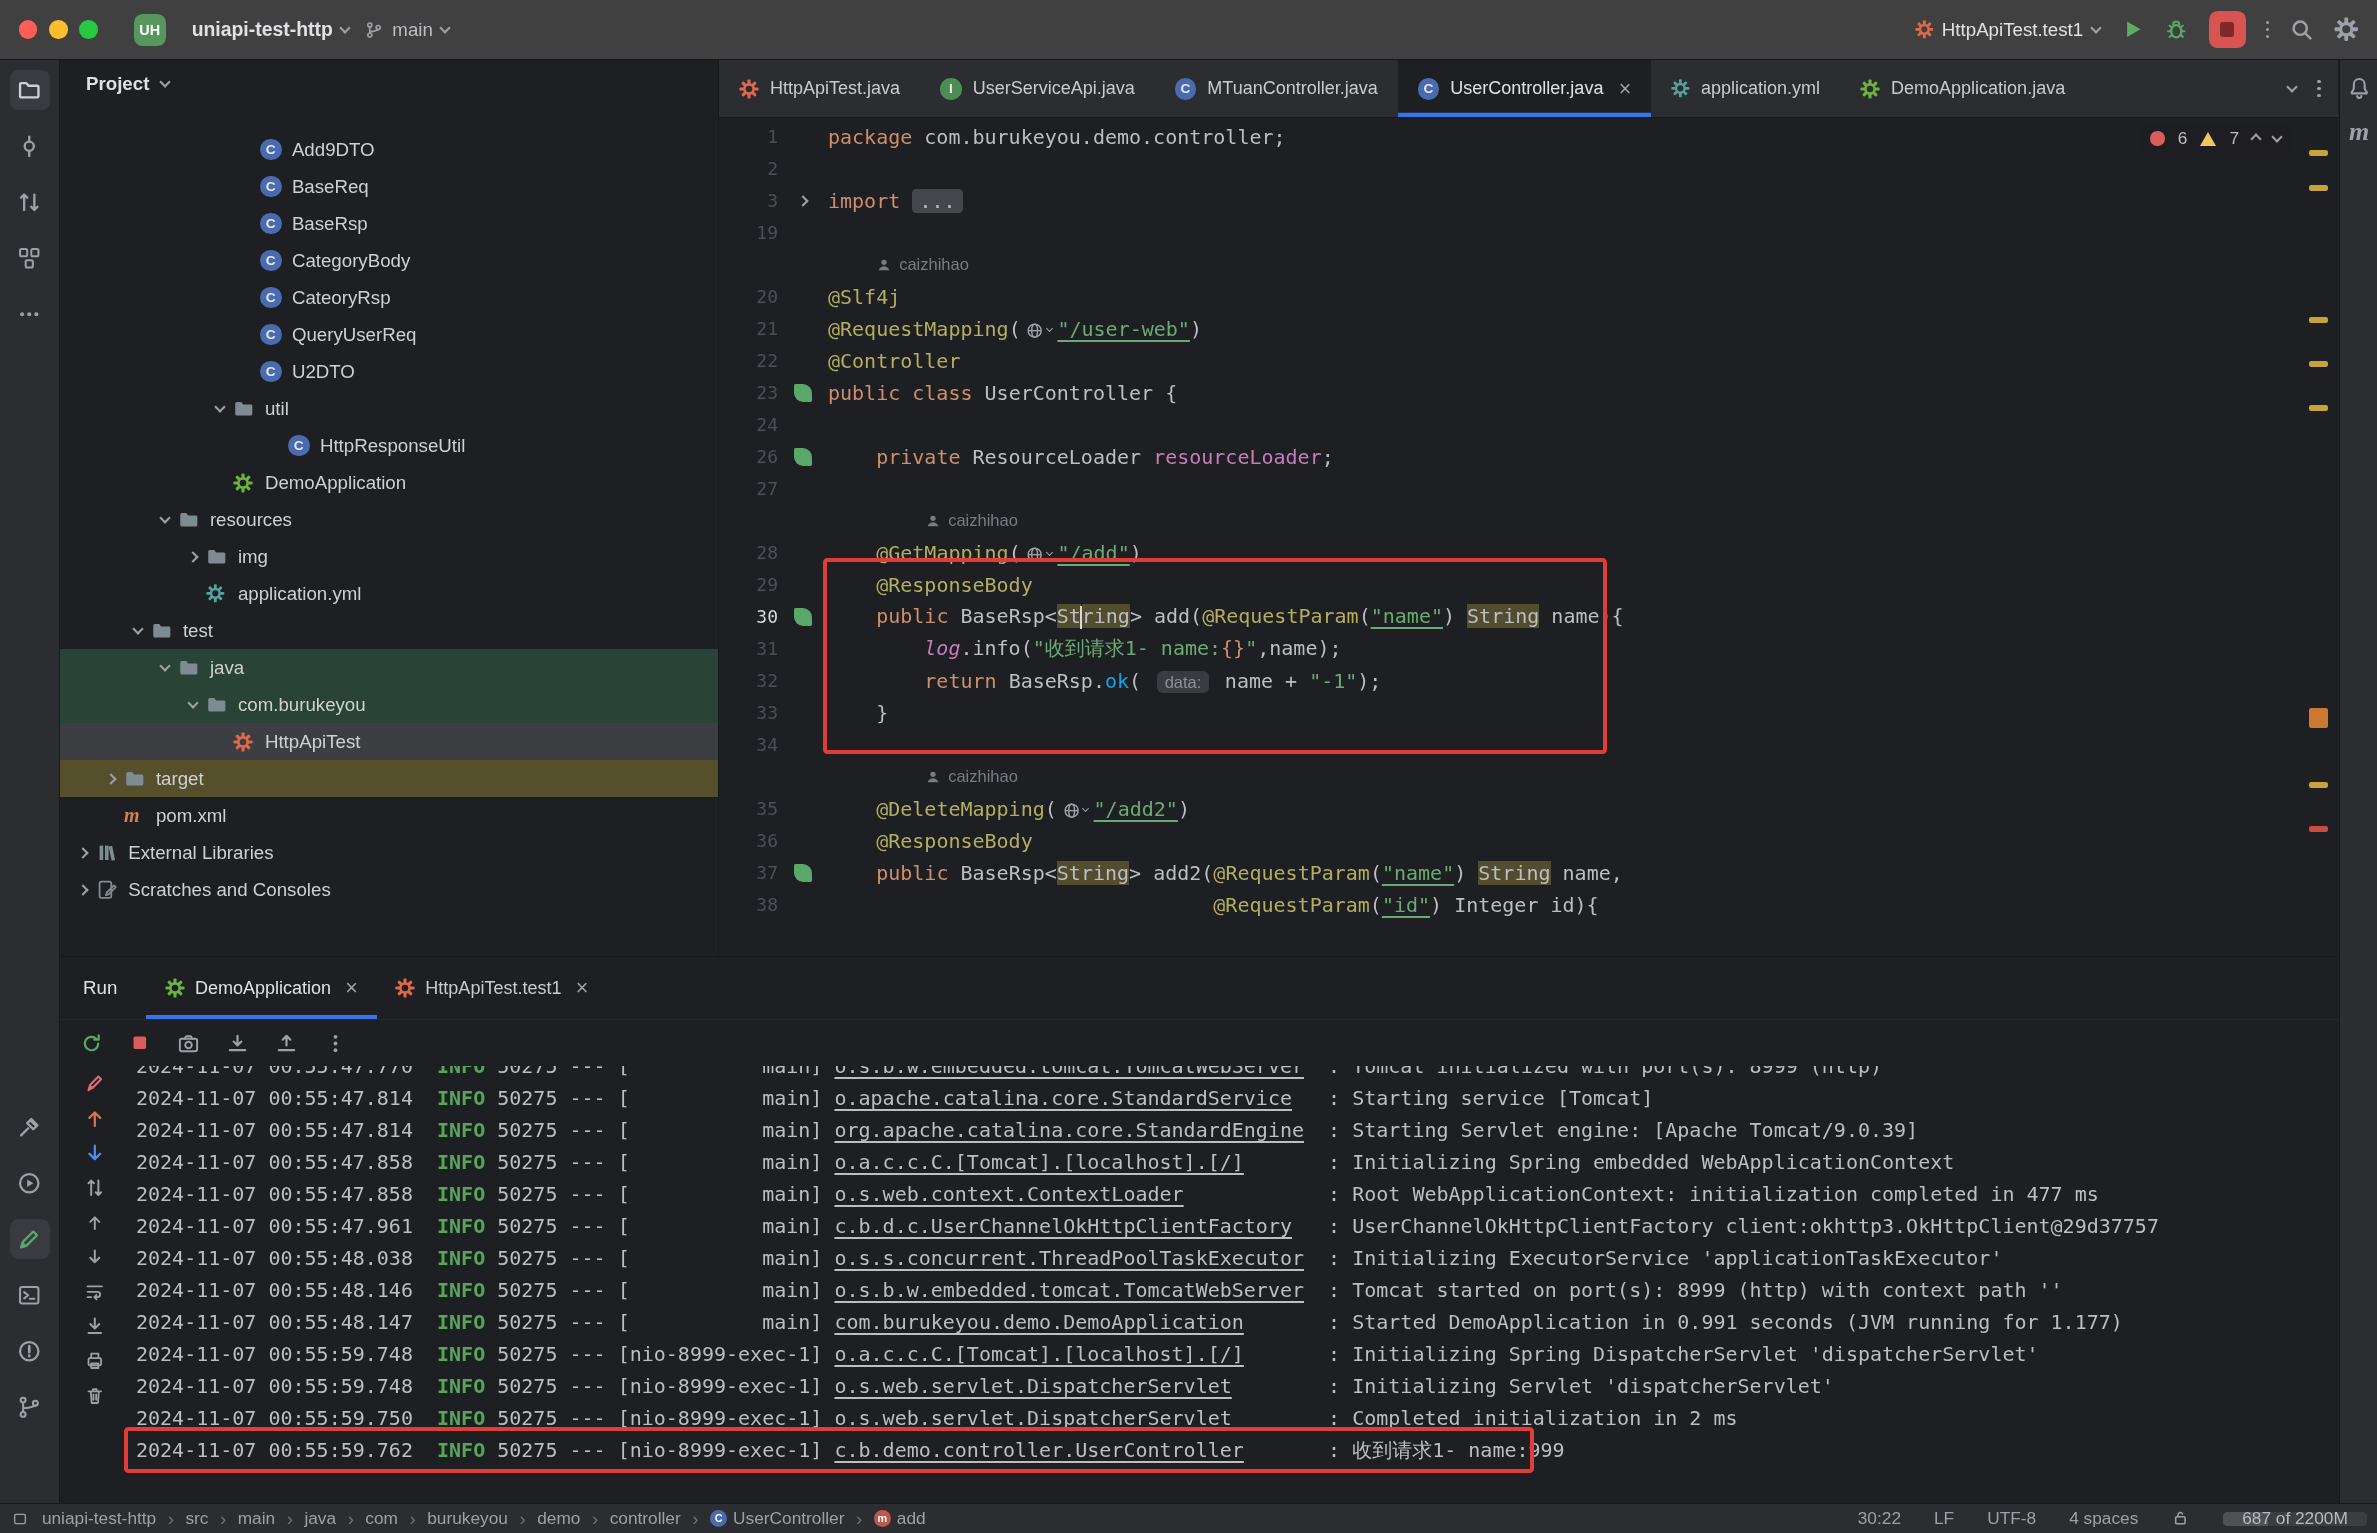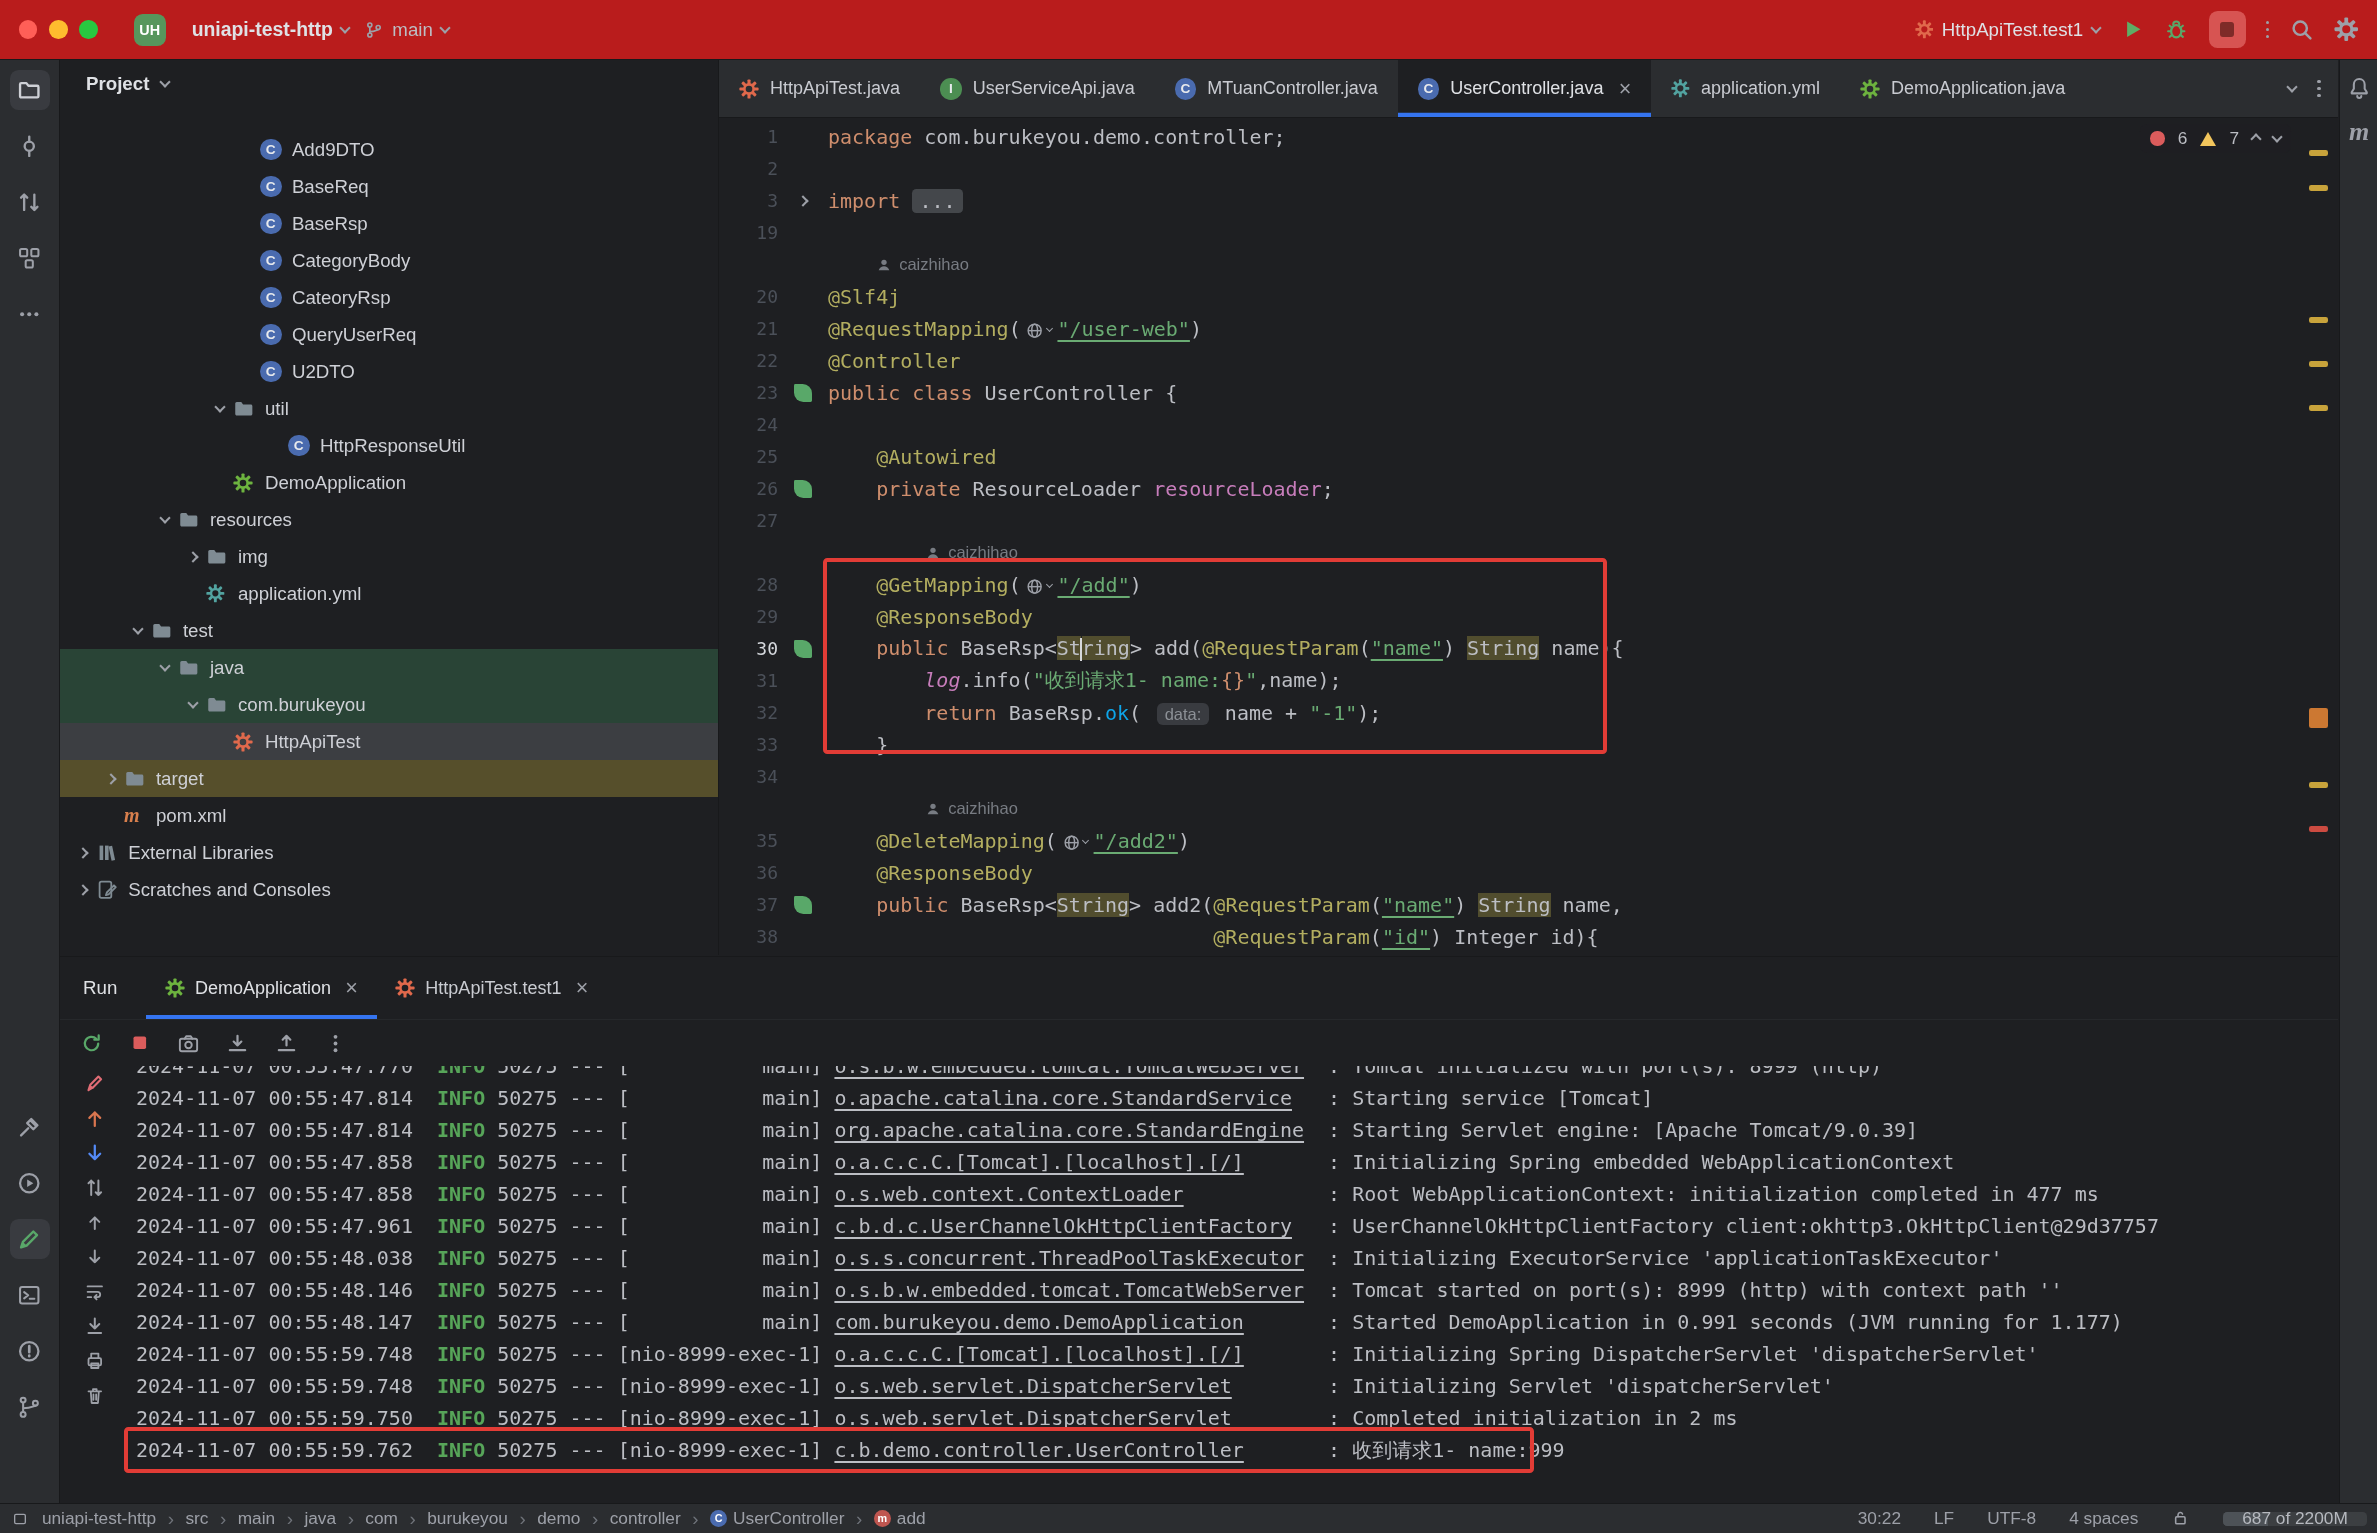--- a/index.html
+++ b/index.html
@@ -1,20 +1,20 @@
 <!DOCTYPE html>
 <html style="font-size:11.5px"><head>
 <meta charset="utf-8">
 <style>
 *{margin:0;padding:0;box-sizing:border-box}
 html,body{width:2377px;height:1533px}
 body{background:#1E1F22;font-family:"Liberation Sans",sans-serif;color:#BCBEC4;position:relative;overflow:hidden}
 svg{display:block}
 
-#header{position:absolute;left:0;top:0;width:2377px;height:60px;background:#b91c1c;border-bottom:1.4px solid #18191B;display:flex;align-items:center;z-index:5}
+#header{position:absolute;left:0;top:0;width:2377px;height:60px;background:#404040;border-bottom:1.4px solid #18191B;display:flex;align-items:center;z-index:5}
 .traffic{width:18.7px;height:18.7px;border-radius:50%;margin-right:11.5px}
 #tl-red{background:#FF5F57;margin-left:18.7px}#tl-yellow{background:#FEBC2E}#tl-green{background:#28C840}
 .badge-uh{width:32px;height:32px;border-radius:8.6px;background:#57965C;color:#fff;font-size:14.4px;font-weight:bold;display:flex;align-items:center;justify-content:center;margin-left:24.5px}
 .proj-name{margin-left:11.5px;font-size:19.4px;color:#DFE1E5;font-weight:bold}
 .hgroup{display:flex;align-items:center;gap:8.6px;margin-left:14.4px}
 .chev{display:inline-block;width:8px;height:8px;border-right:2.2px solid #9DA0A8;border-bottom:2.2px solid #9DA0A8}
 .chev.down{transform:rotate(45deg) translate(-1.4px,-1.4px)}
 .chev.right{transform:rotate(-45deg)}
 .chev.up{transform:rotate(225deg)}
 .chev.sm{width:5px;height:5px;border-width:1.4px}
@@ -670,27 +670,20 @@
       </div>
       <div class="crow">
         <div class="cgut">
           <span class="cnum">24</span>
           <div class="cico"></div>
         </div>
         <span class="cpre"></span>
       </div>
       <div class="crow">
         <div class="cgut">
-          <span class="cnum">25</span>
-          <div class="cico"></div>
-        </div>
-        <span class="cpre"><span class="tk-p">    </span><span class="tk-ann">@Autowired</span></span>
-      </div>
-      <div class="crow">
-        <div class="cgut">
           <span class="cnum">26</span>
           <div class="cico">
             <span class="leaf"></span>
           </div>
         </div>
         <span class="cpre"><span class="tk-p">    </span><span class="tk-kw">private </span><span class="tk-p">ResourceLoader </span><span class="tk-field">resourceLoader</span><span class="tk-p">;</span></span>
       </div>
       <div class="crow">
         <div class="cgut">
           <span class="cnum">27</span>

